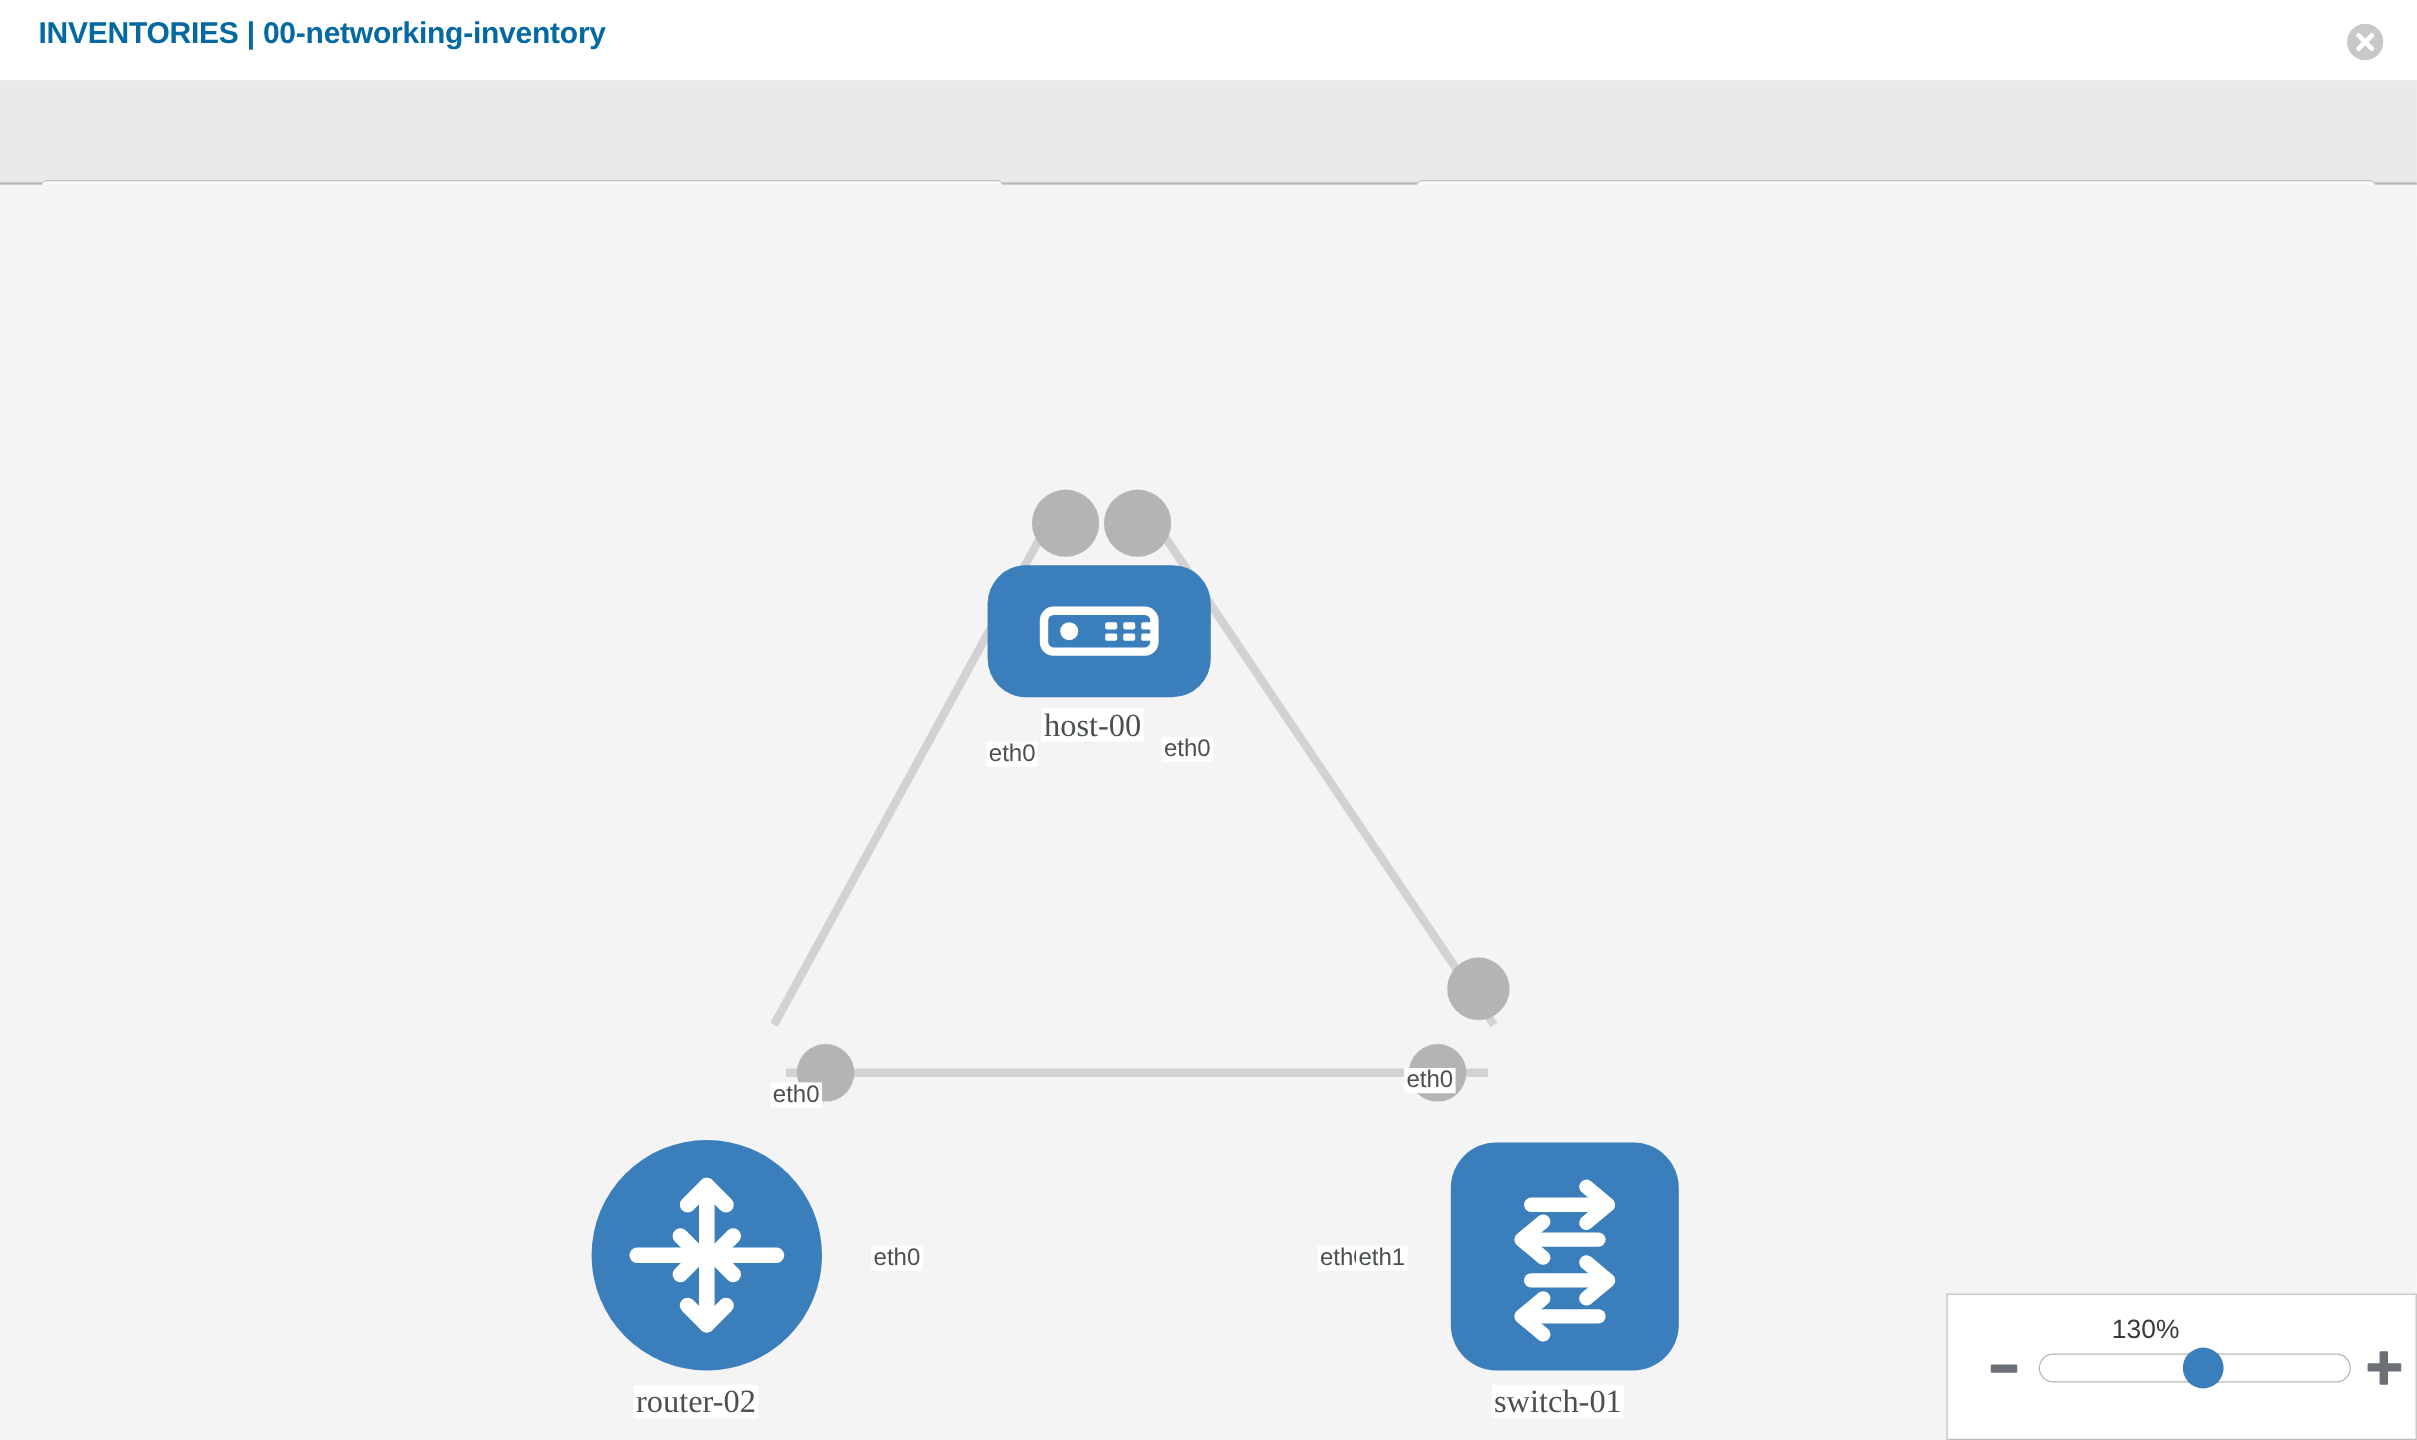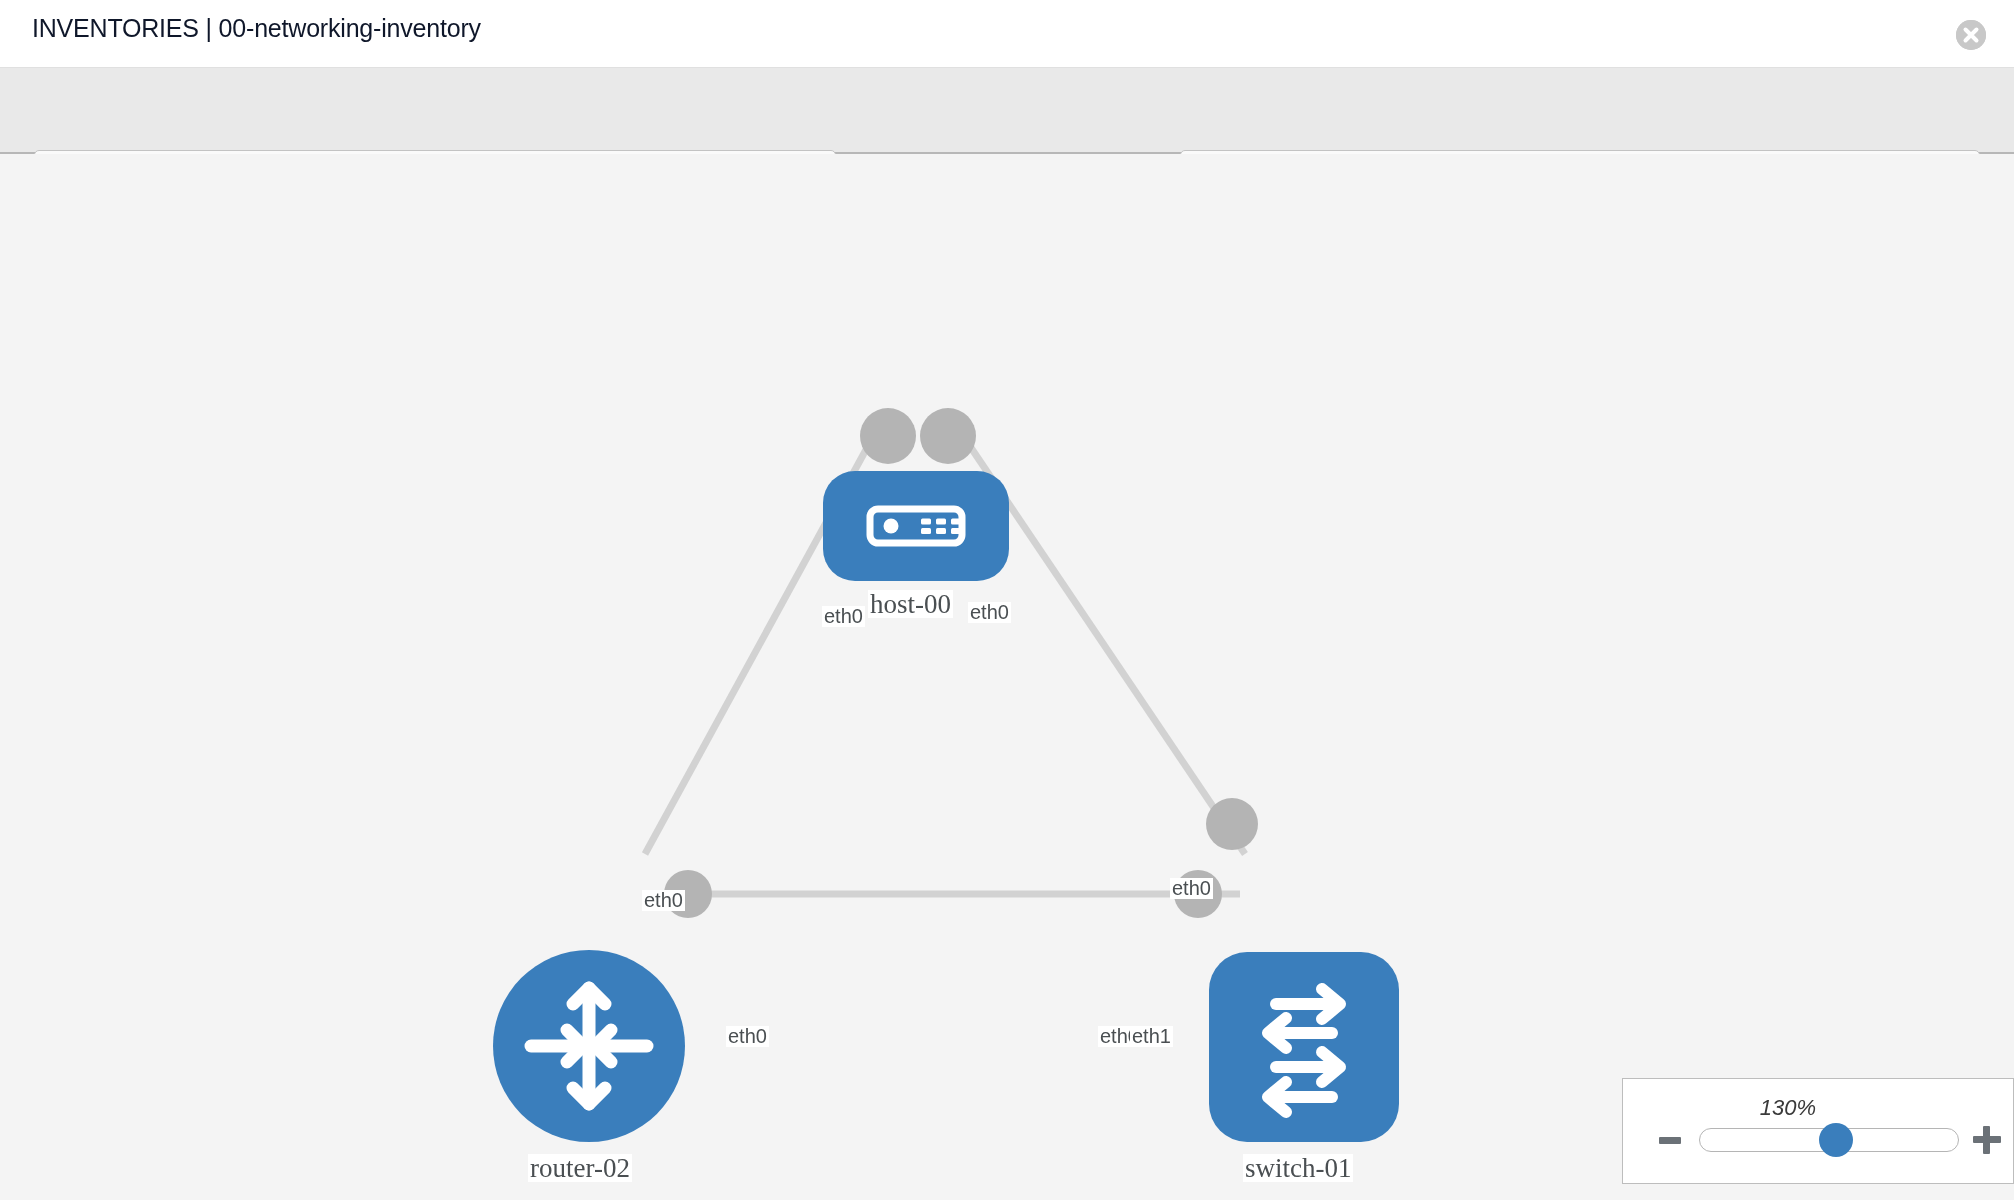--- a/index.html
+++ b/index.html
@@ -16,22 +16,22 @@
     position: absolute;
     left: 0; top: 0;
     width: 2014px; height: 68px;
     background: #ffffff;
     border-bottom: 1px solid #e0e0e0;
   }
   .header-title {
     position: absolute;
     left: 32px; top: 14px;
     font-size: 25px;
-    font-weight: normal;
-    color: #0f172a;
+    font-weight: bold;
+    color: #0369a1;
     letter-spacing: -0.2px;
     white-space: nowrap;
   }
   .close-btn {
     position: absolute;
     right: 28px; top: 20px;
     width: 30px; height: 30px;
     border-radius: 50%;
     background: #c8c8c8;
     cursor: pointer;
@@ -102,30 +102,30 @@
     font-family: Liberation Serif, serif;
   }
   .iface-label {
     position: absolute;
     font-size: 20px;
     color: #4a4f52;
     background: #ffffff;
     white-space: nowrap;
     line-height: 1.05;
     padding: 0 2px;
+    margin-top: 12px;
   }
 
   
   .zoom-panel {
     position: absolute;
     left: 1622px; top: 1078px;
-    width: 392px; height: 106px;
+    width: 392px; height: 122px;
     background: #ffffff;
     border: 1px solid #bdbdbd;
-    font-style: italic;
   }
   .zoom-value {
     position: absolute;
     left: 0; top: 16px;
     width: 330px;
     text-align: center;
     font-size: 22px;
     color: #3a3a3a;
   }
   .zoom-minus {

